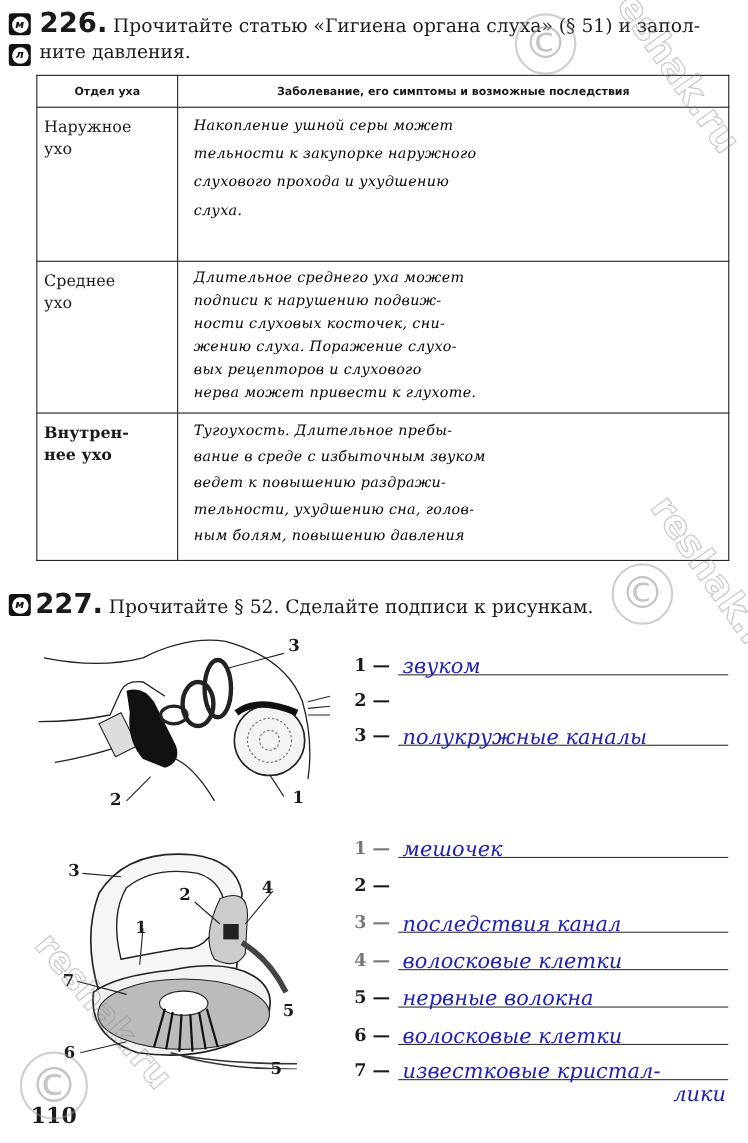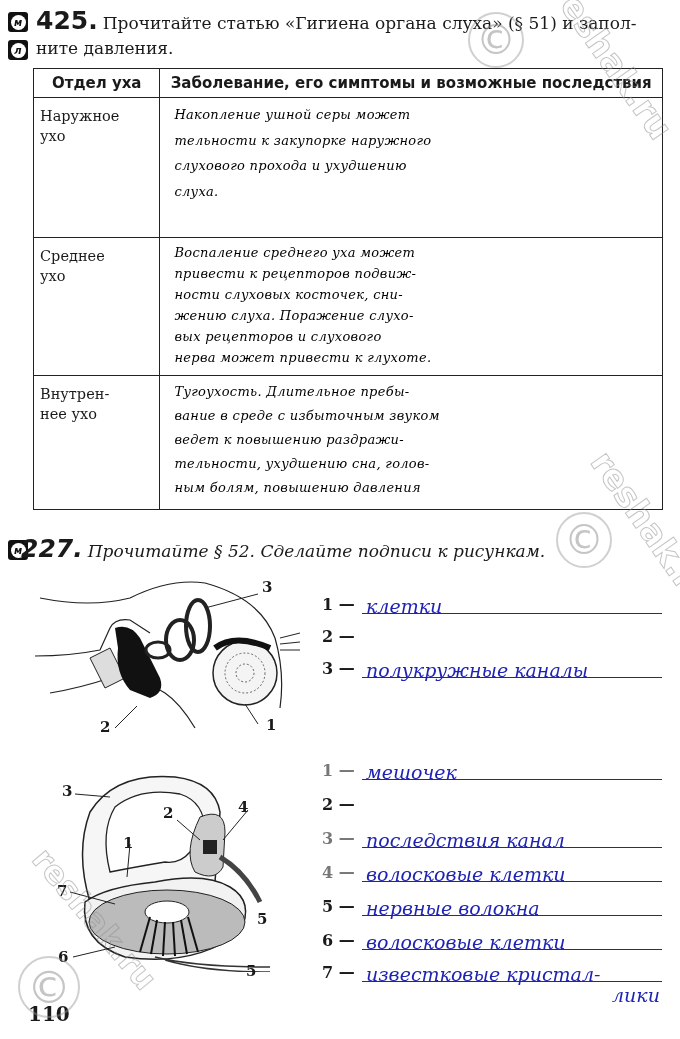--- a/index.html
+++ b/index.html
@@ -4,21 +4,21 @@
 <style>
   html, body { margin:0; padding:0; background:#fff; }
   body { width:680px; height:1039px; position:relative; overflow:hidden; font-family:"DejaVu Serif", serif; color:#1a1a1a; }
   .abs { position:absolute; }
   .badge { position:absolute; width:20px; height:20px; background:#111; border-radius:3px; display:flex; align-items:center; justify-content:center; }
   .badge span { width:15px; height:15px; border-radius:50%; background:#fff; color:#111; font-family:"DejaVu Sans", sans-serif; font-size:10px; font-weight:bold; font-style:italic; display:flex; align-items:center; justify-content:center; }
   .task-num { font-family:"DejaVu Sans", sans-serif; font-weight:bold; font-size:25px; }
   .task-text { font-size:17px; }
   table.t { position:absolute; left:33px; top:68px; width:630px; border-collapse:collapse; }
   table.t td, table.t th { border:1.6px solid #222; vertical-align:top; }
-  table.t th { font-family:"DejaVu Sans", sans-serif; font-size:15px; font-weight:bold; height:26px; vertical-align:middle; text-align:center; }
+  table.t th { font-family:"DejaVu Sans", sans-serif; font-size:10px; font-weight:bold; height:26px; vertical-align:middle; text-align:center; }
   table.t th.c1 { width:120px; }
   .rowlabel { font-size:14.5px; padding:8px 6px; line-height:20px; }
   .hw { font-family:"DejaVu Serif", serif; font-style:italic; color:#000000; font-size:13px; line-height:25.5px; padding:4px 10px 6px 14px; letter-spacing:0.3px; }
   .wm { position:absolute; color:rgba(150,150,150,0.45); font-family:"DejaVu Sans", sans-serif; font-size:40px; font-weight:bold; -webkit-text-stroke:1px rgba(140,140,140,0.5); color:transparent; }
   .wmc { position:absolute; border:2px solid rgba(150,150,150,0.45); border-radius:50%; color:rgba(150,150,150,0.55); font-family:"DejaVu Sans", sans-serif; display:flex; align-items:center; justify-content:center; }
   .ans { position:absolute; display:flex; align-items:flex-end; height:24px; }
   .ans .n { font-family:"DejaVu Serif", serif; font-weight:bold; font-size:16px; width:40px; }
   .ans .n.gray { color:#777; }
   .ans .line { position:relative; border-bottom:1.4px solid #333; flex:1; height:22px; }
   .ans .h { position:absolute; left:4px; bottom:-4px; white-space:nowrap; font-family:"DejaVu Serif", serif; font-style:italic; color:#1f23b3; font-size:19px; }
@@ -28,21 +28,21 @@
 </head>
 <body>
 
 <div class="badge" style="left:8px;top:12px;">
     <span>м</span>
   </div>
 <div class="badge" style="left:8px;top:40px;">
     <span>л</span>
   </div>
 <div class="abs" style="left:36px;top:6px;white-space:nowrap;">
-  <span class="task-num">425.</span>
+  <span class="task-num">226.</span>
   <span class="task-text">Прочитайте статью «Гигиена органа слуха» (§ 51) и запол-</span>
 </div>
 <div class="abs task-text" style="left:36px;top:38px;">ните давления.</div>
 
 <table class="t">
   <tbody>
       <tr>
     <th class="c1">Отдел уха</th>
     <th>Заболевание, его симптомы и возможные последствия</th>
   </tr>
@@ -51,45 +51,45 @@
     <td class="hw">
       <div>Накопление ушной серы может</div>
       <div>тельности к закупорке наружного</div>
       <div>слухового прохода и ухудшению</div>
       <div>слуха.</div>
     </td>
   </tr>
   <tr style="height:138px;">
     <td class="rowlabel" style="padding-right:36px;">Среднее ухо</td>
     <td class="hw" style="line-height:21px;">
-      <div>Воспаление среднего уха может</div>
-      <div>привести к рецепторов подвиж-</div>
+      <div>Длительное среднего уха может</div>
+      <div>подписи к нарушению подвиж-</div>
       <div>ности слуховых косточек, сни-</div>
       <div>жению слуха. Поражение слухо-</div>
       <div>вых рецепторов и слухового</div>
       <div>нерва может привести к глухоте.</div>
     </td>
   </tr>
   <tr style="height:134px;">
-    <td class="rowlabel" style="padding-right:44px;">Внутрен- нее ухо</td>
+    <td class="rowlabel" style="padding-right:44px;font-weight:bold;">Внутрен- нее ухо</td>
     <td class="hw" style="line-height:24px;">
       <div>Тугоухость. Длительное пребы-</div>
       <div>вание в среде с избыточным звуком</div>
       <div>ведет к повышению раздражи-</div>
       <div>тельности, ухудшению сна, голов-</div>
       <div>ным болям, повышению давления</div>
     </td>
   </tr>
 </tbody>
   </table>
 
 <div class="badge" style="left:8px;top:540px;">
     <span>м</span>
   </div>
-<div class="abs" style="left:21px;top:534px;white-space:nowrap;font-style:italic;">
+<div class="abs" style="left:32px;top:534px;white-space:nowrap;">
   <span class="task-num">227.</span>
   <span class="task-text">Прочитайте § 52. Сделайте подписи к рисункам.</span>
 </div>
 
 <svg class="abs" style="left:30px;top:578px;" width="270" height="160" viewBox="0 0 270 160">
   <path d="M10 20 Q60 30 100 20 Q140 0 175 5 Q230 20 245 60 Q255 95 250 130" fill="none" stroke="#222" stroke-width="1.2"></path>
   <path d="M5 78 Q40 78 70 72 L80 50 Q85 40 100 42 L120 55" fill="none" stroke="#222" stroke-width="1.2"></path>
   <path d="M20 115 Q50 110 80 100 L95 100 Q120 105 135 115 Q150 125 165 150" fill="none" stroke="#222" stroke-width="1.2"></path>
   <path d="M60 80 L80 70 L95 100 L75 110 Z" fill="#ddd" stroke="#222"></path>
   <path d="M85 50 Q100 45 110 60 L130 100 Q135 115 120 120 L100 112 Q85 95 88 70 Z" fill="#111"></path>
@@ -105,21 +105,21 @@
   <line x1="107" y1="128" x2="85" y2="150" stroke="#222"></line>
   <line x1="215" y1="126" x2="228" y2="146" stroke="#222"></line>
 </svg>
 <div class="fig-label" style="left:262px;top:578px;">3</div>
 <div class="fig-label" style="left:100px;top:718px;">2</div>
 <div class="fig-label" style="left:266px;top:716px;">1</div>
 
 <div class="ans" style="left:322px;top:590px;width:340px;">
   <span class="n">1 —</span>
   <span class="line">
-      <span class="h">клетки</span>
+      <span class="h">звуком</span>
     </span>
 </div>
 <div class="ans" style="left:322px;top:622px;width:340px;">
   <span class="n">2 —</span>
 </div>
 <div class="ans" style="left:322px;top:654px;width:340px;">
   <span class="n">3 —</span>
   <span class="line">
       <span class="h">полукружные каналы</span>
     </span>

